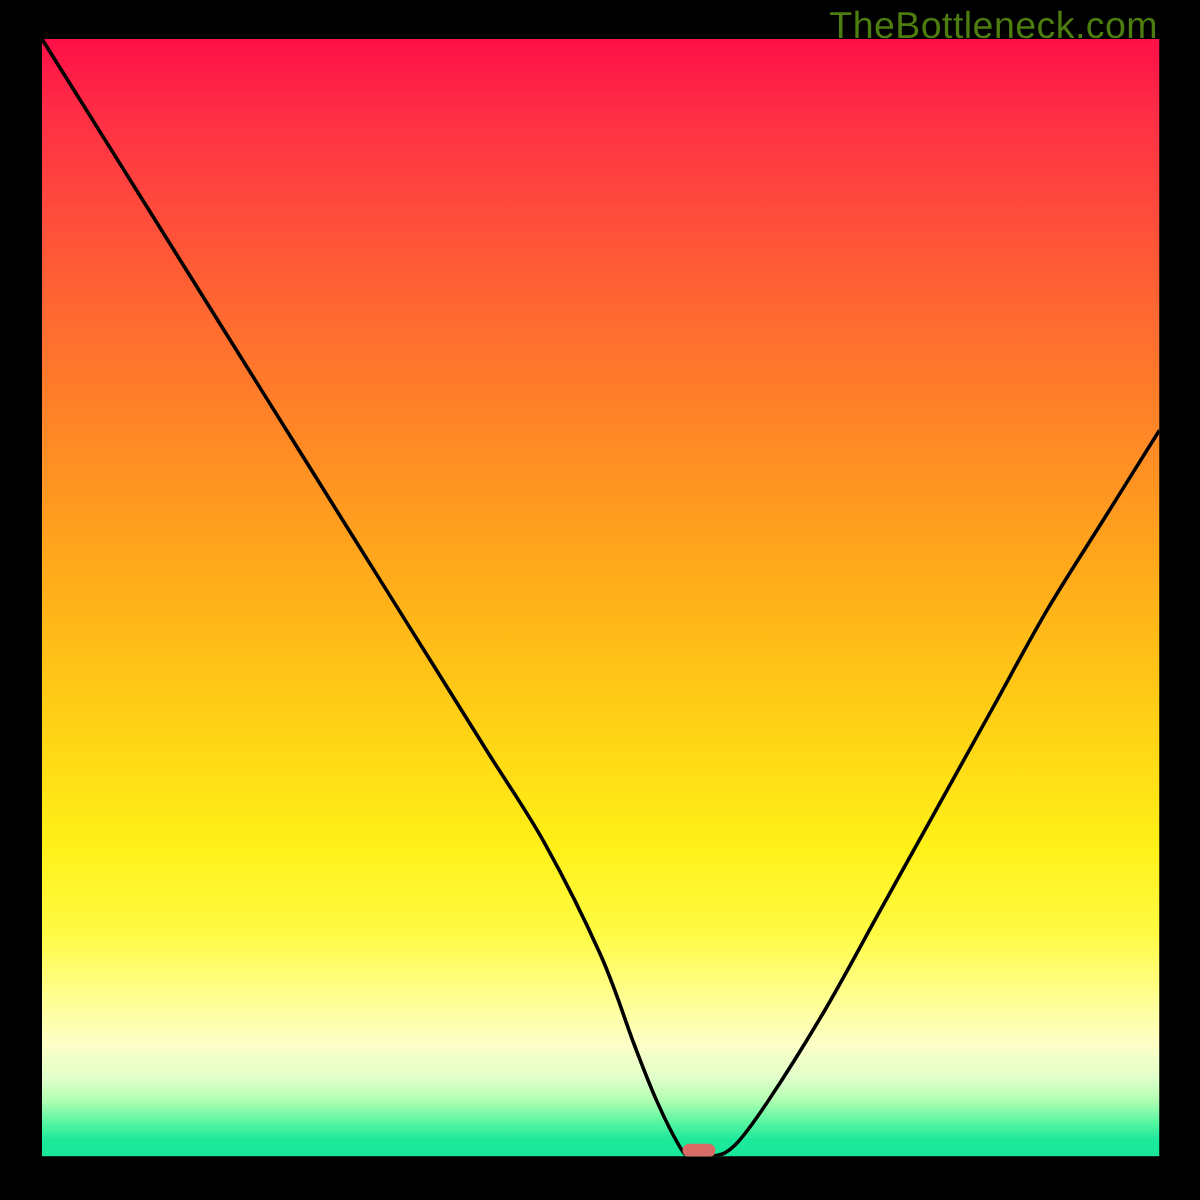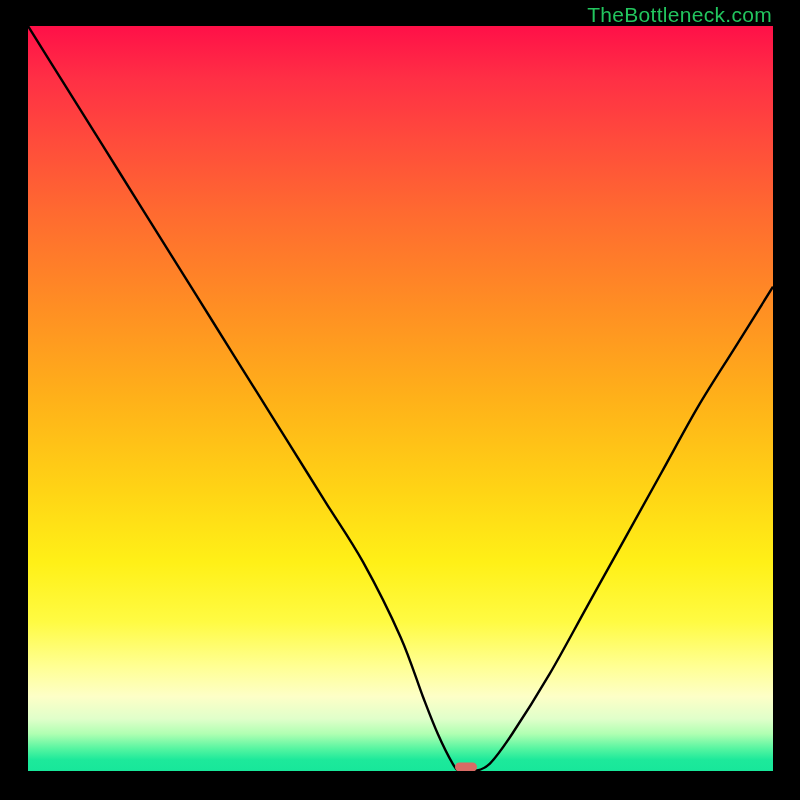--- a/index.html
+++ b/index.html
@@ -70,22 +70,22 @@
     width: 22px;
     height: 9px;
     border-radius: 4.5px;
     transform: translate(-50%, -50%);
   }
   .watermark {
     position: absolute;
     top: 3px;
     right: 28px;
     font-family: Arial, Helvetica, sans-serif;
-    font-size: 21px;
-    color: #22c55e;
+    font-size: 25px;
+    color: #4d7c0f;
     font-weight: 500;
     letter-spacing: 0.3px;
   }
 </style>
 </head>
 <body>
 
 <div class="frame">
 
   <div class="plot-area">

